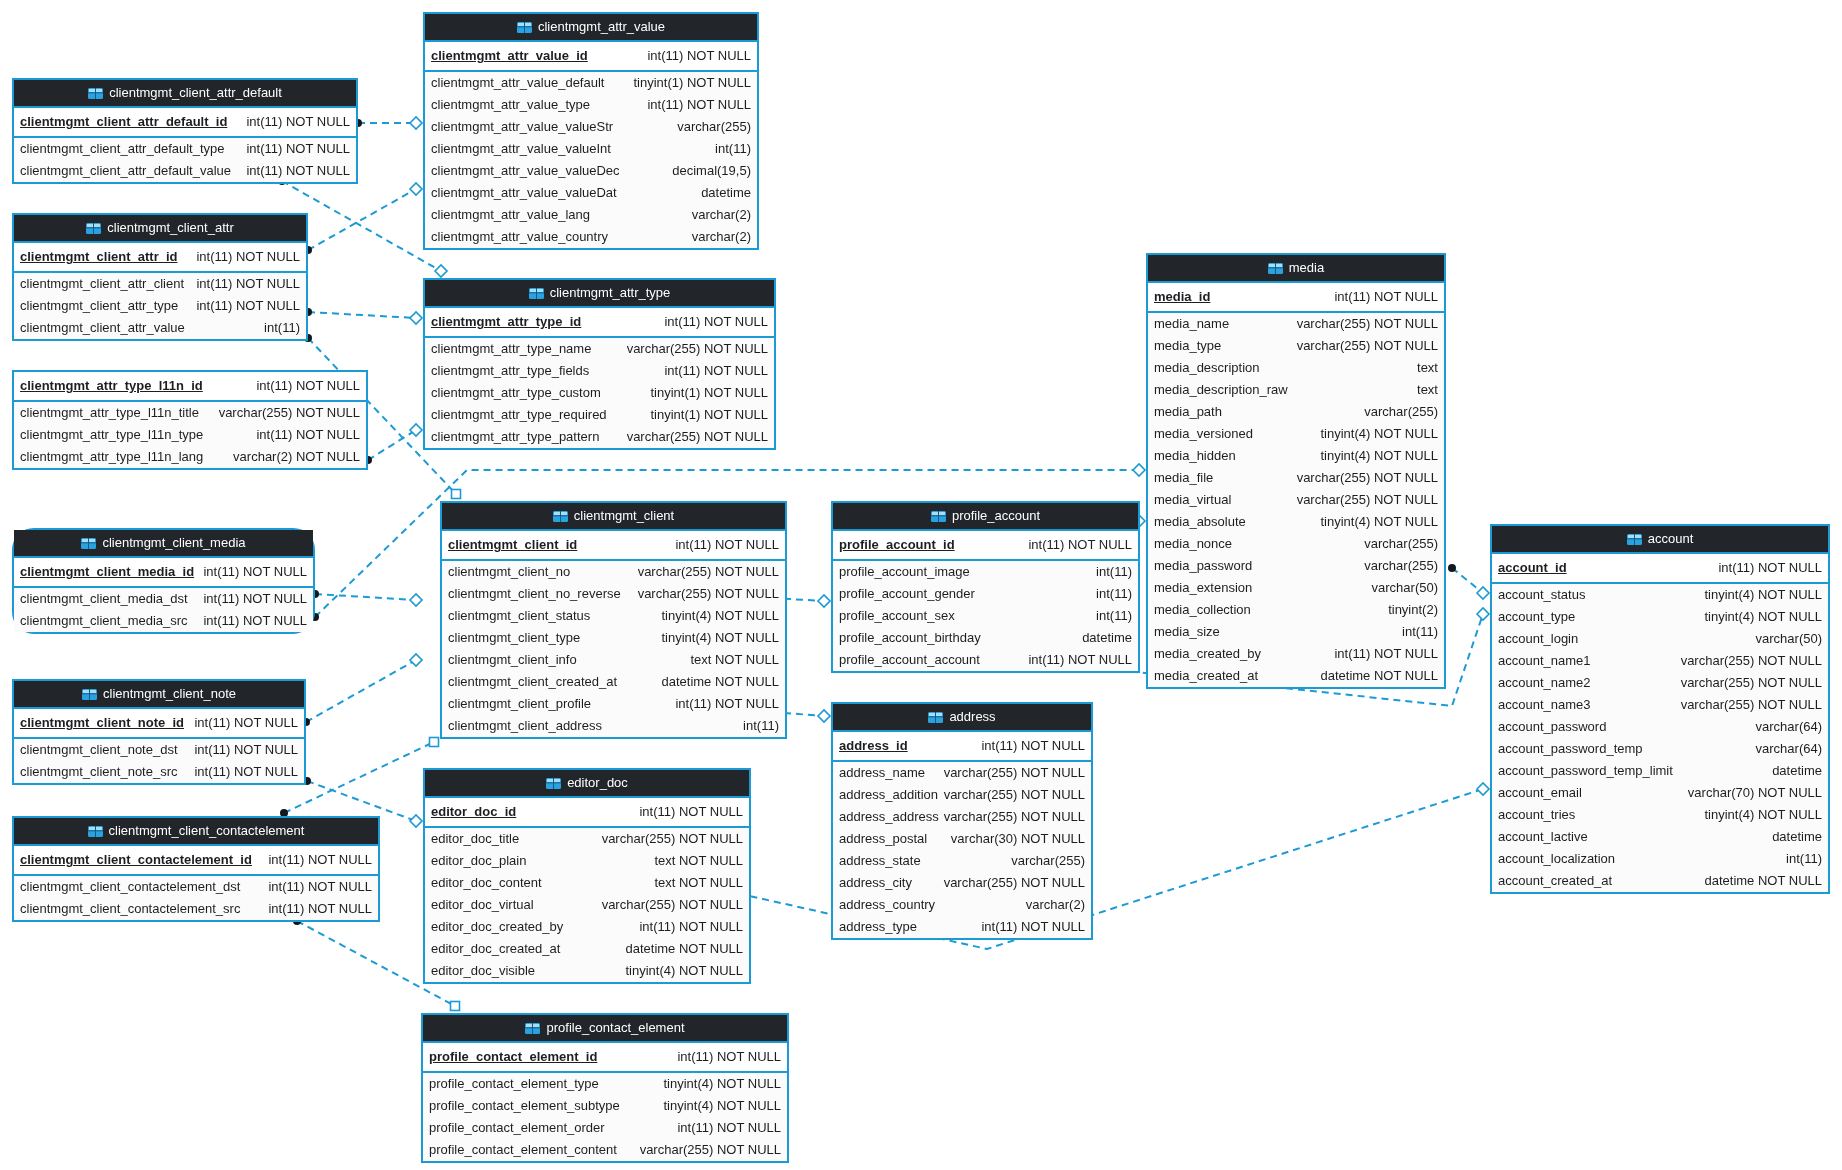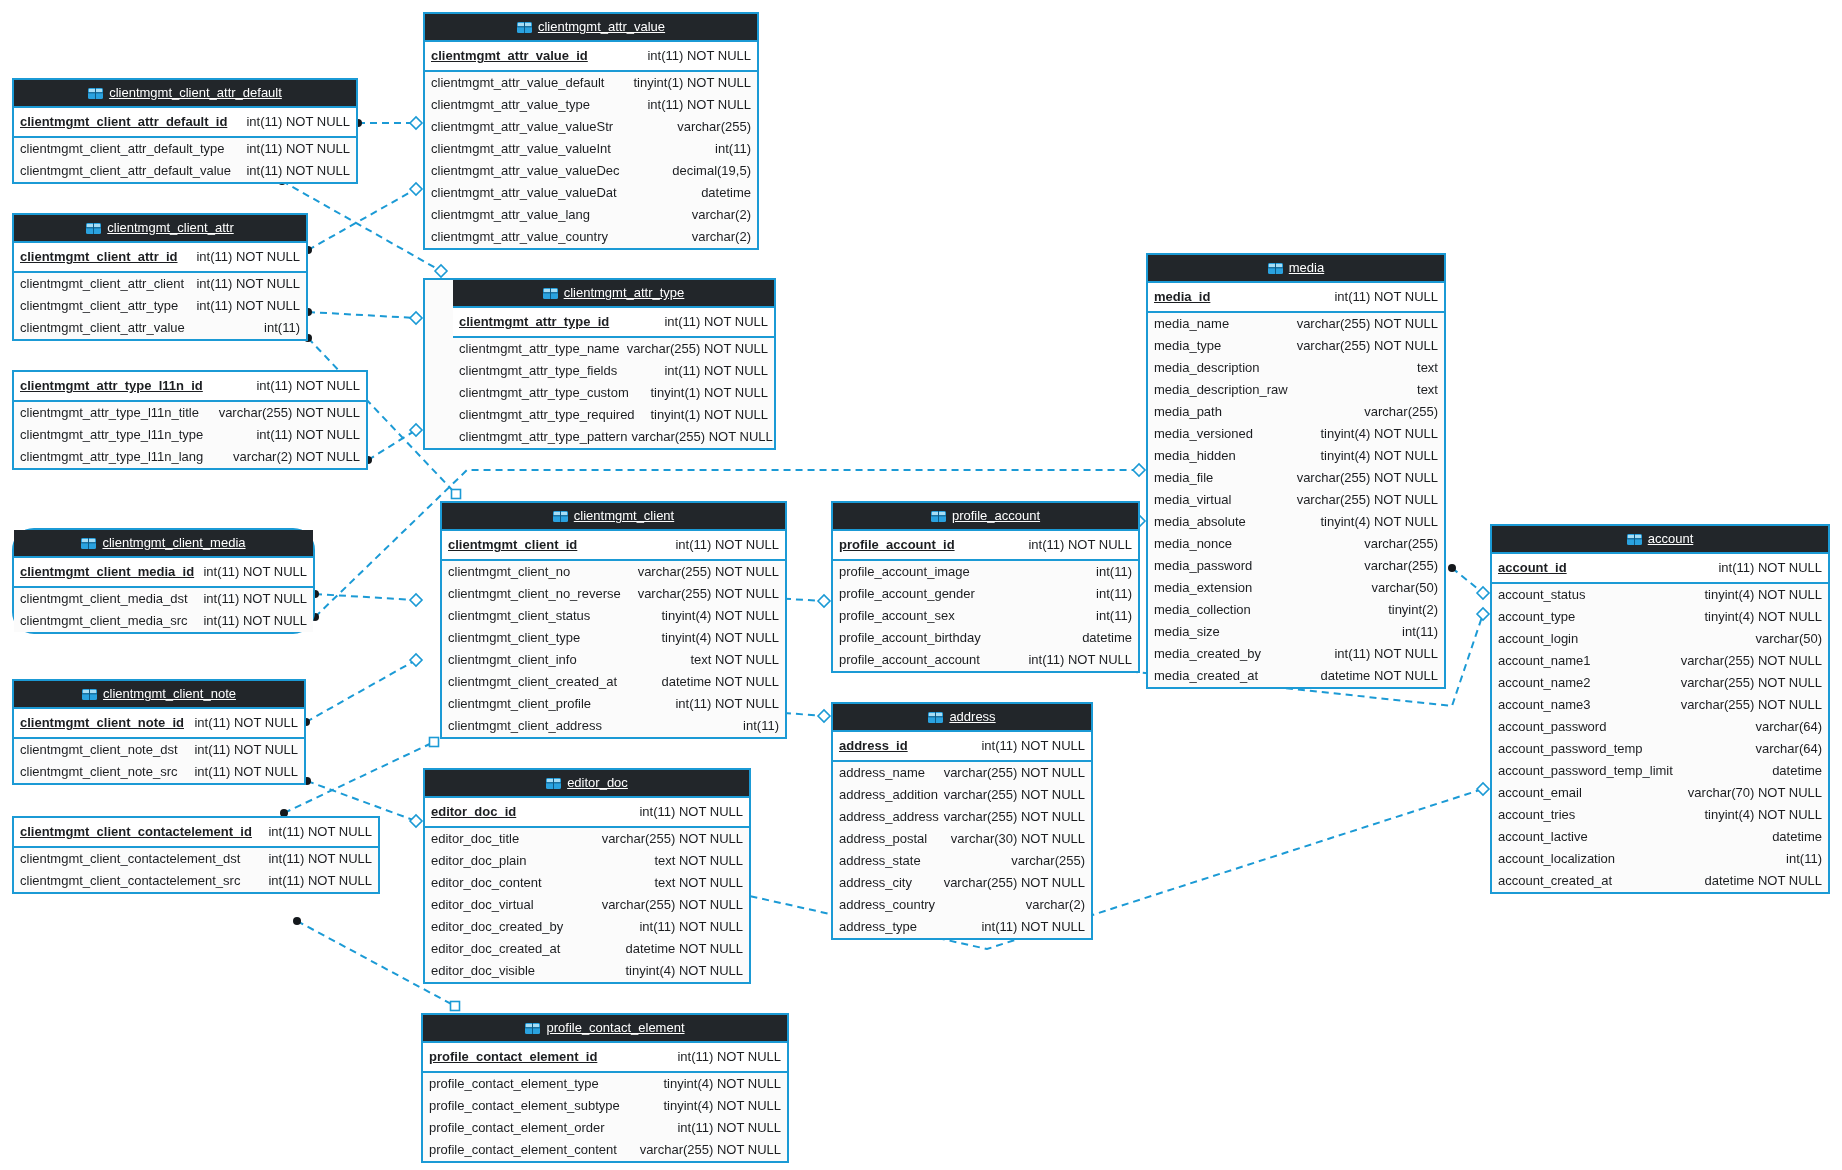--- a/index.html
+++ b/index.html
@@ -16,21 +16,21 @@
     background:#fbfbfb;
     box-sizing:border-box;
     font-size:13px;color:#1c1e21;
     cursor:default;
   }
   .hdr{
     height:26px;line-height:26px;
     background:#22262a;color:#ffffff;
     border-bottom:2px solid #1b9ad5;
     display:flex;align-items:center;justify-content:center;
-    gap:6px;white-space:nowrap;padding:0 8px;text-decoration:underline;
+    gap:6px;white-space:nowrap;padding:0 8px;
   }
   .hdr .ticon{display:inline-flex;align-items:center;}
   .hdr .ttitle{font-size:13px;}
   .frow{
     display:flex;justify-content:space-between;align-items:center;
     gap:4px;padding:0 6px;white-space:nowrap;
     height:22px;line-height:22px;background:#fbfbfb;overflow:hidden;
   }
   .frow.pk{
     height:28px;line-height:28px;background:#ffffff;
@@ -236,21 +236,21 @@
       </div>
       <div class="frow">
         <span class="fname">clientmgmt_client_attr_type</span>
         <span class="ftype">int(11) NOT NULL</span>
       </div>
       <div class="frow">
         <span class="fname">clientmgmt_client_attr_value</span>
         <span class="ftype">int(11)</span>
       </div>
     </div>
-    <div class="er-table" style="left: 423px; top: 278px; width: 353px; padding-left: 28px;">
+    <div class="er-table" style="left: 423px; top: 278px; width: 353px;">
       <div class="hdr">
         <span class="ticon">
           <svg width="15" height="11" viewBox="0 0 15 11">
             <rect x="0" y="0" width="15" height="11" rx="1.5" fill="#2aa2df"></rect>
             <rect x="1" y="1" width="6" height="3.2" fill="#a7ddf5"></rect>
             <rect x="8" y="1" width="6" height="3.2" fill="#a7ddf5"></rect>
             <line x1="0" y1="4.8" x2="15" y2="4.8" stroke="#0e5a86" stroke-width="1"></line>
             <line x1="7.5" y1="0" x2="7.5" y2="11" stroke="#0e5a86" stroke-width="1"></line>
           </svg>
         </span>
@@ -345,20 +345,32 @@
       <div class="frow">
         <span class="fname">clientmgmt_client_note_dst</span>
         <span class="ftype">int(11) NOT NULL</span>
       </div>
       <div class="frow">
         <span class="fname">clientmgmt_client_note_src</span>
         <span class="ftype">int(11) NOT NULL</span>
       </div>
     </div>
     <div class="er-table" style="left: 12px; top: 816px; width: 368px;">
+      <div class="hdr">
+        <span class="ticon">
+          <svg width="15" height="11" viewBox="0 0 15 11">
+            <rect x="0" y="0" width="15" height="11" rx="1.5" fill="#2aa2df"></rect>
+            <rect x="1" y="1" width="6" height="3.2" fill="#a7ddf5"></rect>
+            <rect x="8" y="1" width="6" height="3.2" fill="#a7ddf5"></rect>
+            <line x1="0" y1="4.8" x2="15" y2="4.8" stroke="#0e5a86" stroke-width="1"></line>
+            <line x1="7.5" y1="0" x2="7.5" y2="11" stroke="#0e5a86" stroke-width="1"></line>
+          </svg>
+        </span>
+        <span class="ttitle">clientmgmt_client_contactelement</span>
+      </div>
       <div class="frow pk">
         <span class="fname">clientmgmt_client_contactelement_id</span>
         <span class="ftype">int(11) NOT NULL</span>
       </div>
       <div class="frow">
         <span class="fname">clientmgmt_client_contactelement_dst</span>
         <span class="ftype">int(11) NOT NULL</span>
       </div>
       <div class="frow">
         <span class="fname">clientmgmt_client_contactelement_src</span>

